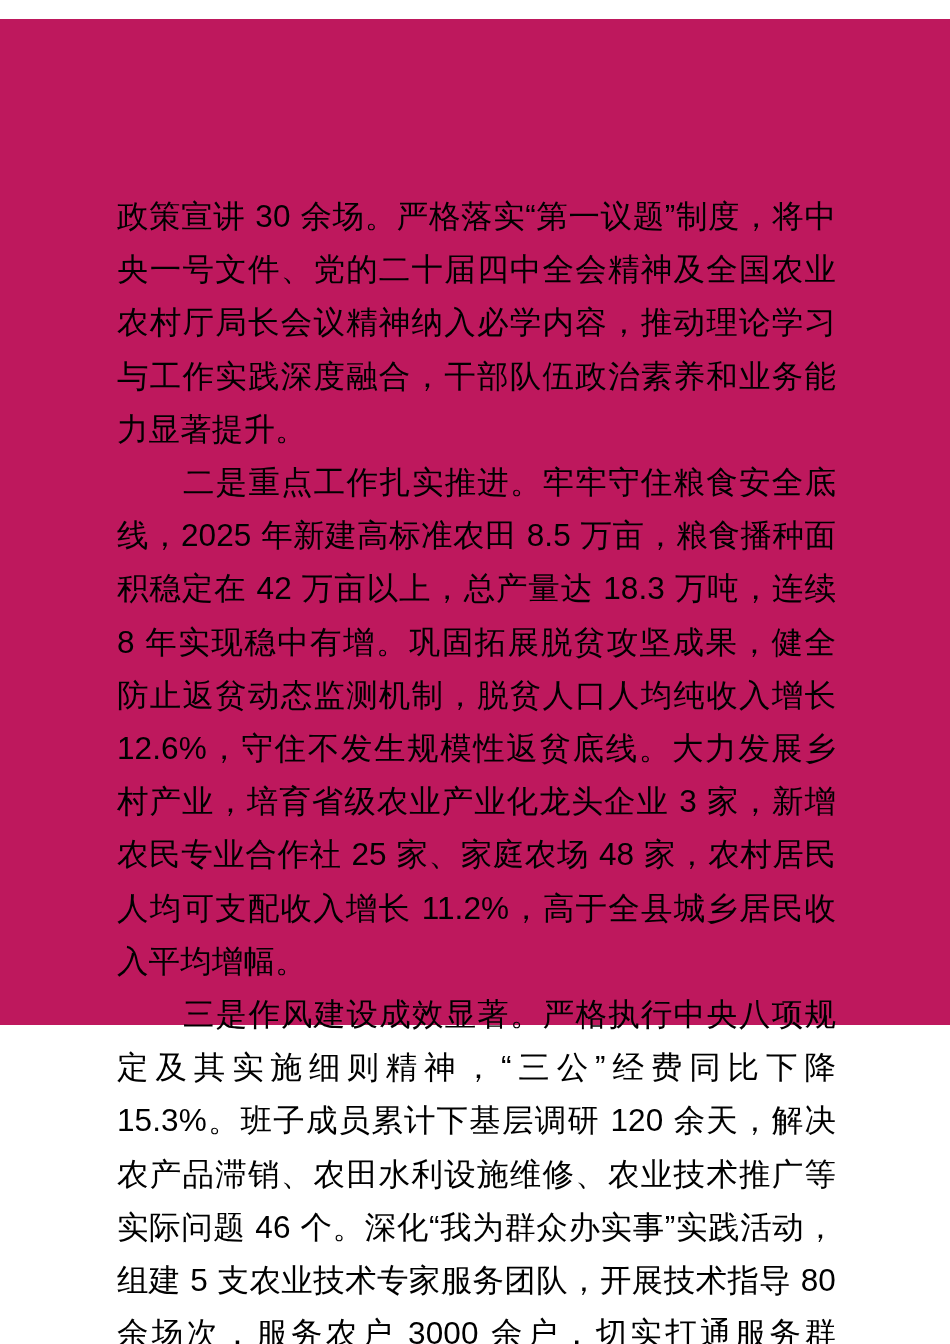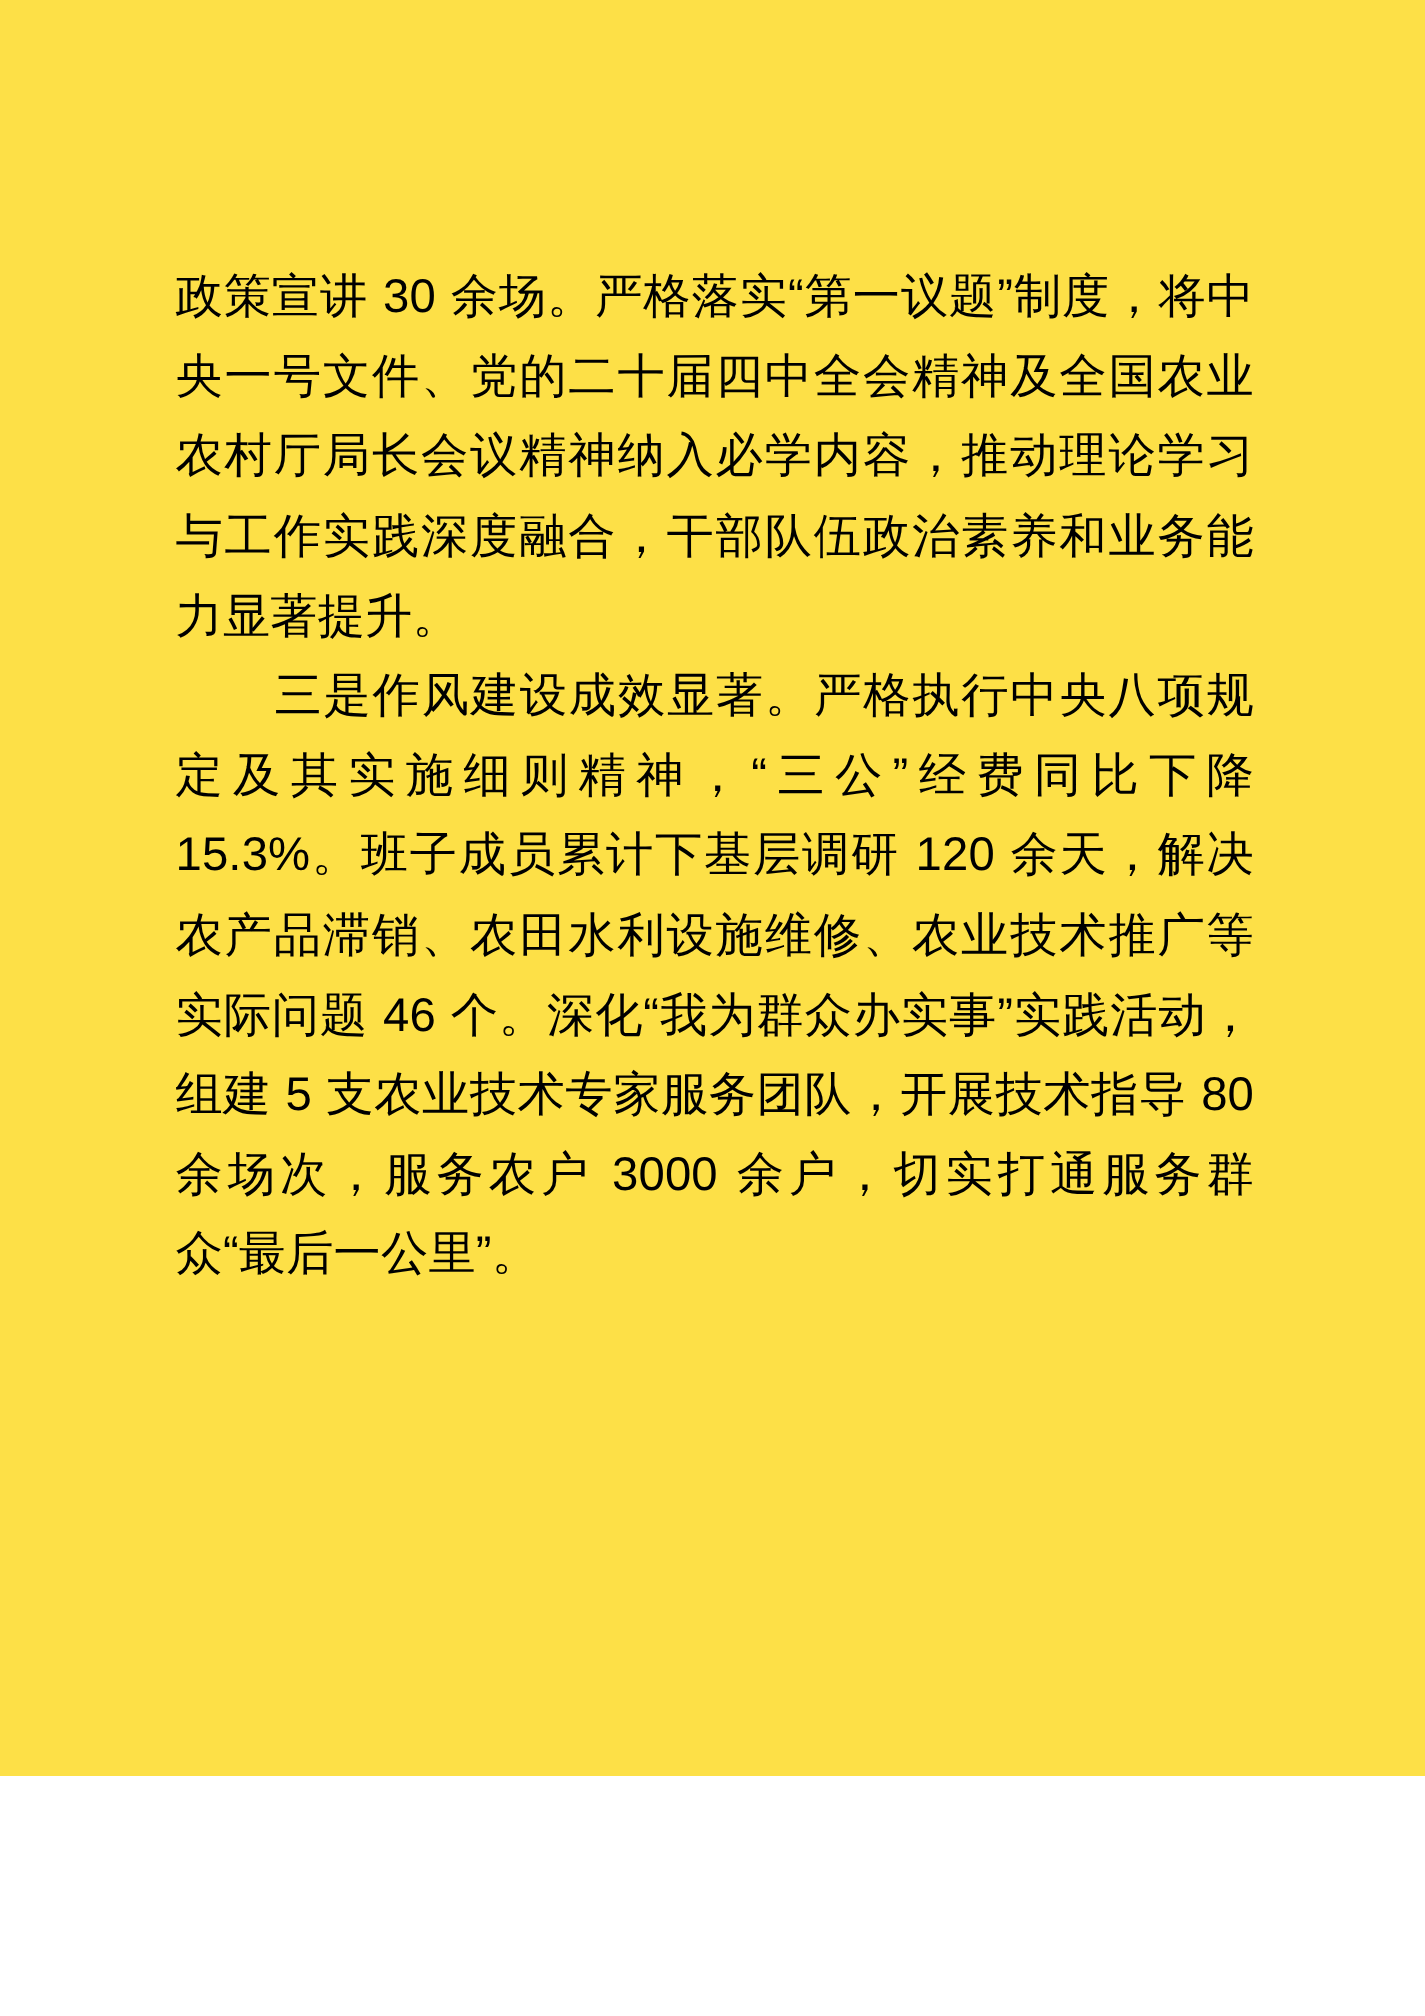--- a/index.html
+++ b/index.html
@@ -10,23 +10,24 @@
     width: 950px;
     height: 1344px;
     background: #ffffff;
     font-family: "Liberation Sans", "DejaVu Sans", sans-serif;
     overflow: hidden;
   }
 
   .page {
     position: relative;
     width: 950px;
-    height: 1184px;
-    background: #fde047;
+    height: 1006px;
+    background: #be185d;
     box-sizing: border-box;
+    margin-top: 19px;
   }
 
   .doc-body {
     position: absolute;
     left: 117px;
     top: 171px;
     width: 719px;
   }
 
   .para {
@@ -51,16 +52,17 @@
   .para + .para {
     margin-top: 0;
   }
 </style>
 </head>
 <body>
 
 <div class="page">
   <div class="doc-body">
     <p class="para">政策宣讲 30 余场。严格落实“第一议题”制度，将中央一号文件、党的二十届四中全会精神及全国农业农村厅局长会议精神纳入必学内容，推动理论学习与工作实践深度融合，干部队伍政治素养和业务能力显著提升。</p>
+    <p class="para indent">二是重点工作扎实推进。牢牢守住粮食安全底线，2025 年新建高标准农田 8.5 万亩，粮食播种面积稳定在 42 万亩以上，总产量达 18.3 万吨，连续 8 年实现稳中有增。巩固拓展脱贫攻坚成果，健全防止返贫动态监测机制，脱贫人口人均纯收入增长 12.6%，守住不发生规模性返贫底线。大力发展乡村产业，培育省级农业产业化龙头企业 3 家，新增农民专业合作社 25 家、家庭农场 48 家，农村居民人均可支配收入增长 11.2%，高于全县城乡居民收入平均增幅。</p>
     <p class="para indent">三是作风建设成效显著。严格执行中央八项规定及其实施细则精神，“三公”经费同比下降 15.3%。班子成员累计下基层调研 120 余天，解决农产品滞销、农田水利设施维修、农业技术推广等实际问题 46 个。深化“我为群众办实事”实践活动，组建 5 支农业技术专家服务团队，开展技术指导 80 余场次，服务农户 3000 余户，切实打通服务群众“最后一公里”。</p>
 
   </div>
 </div>
 
 </body></html>

